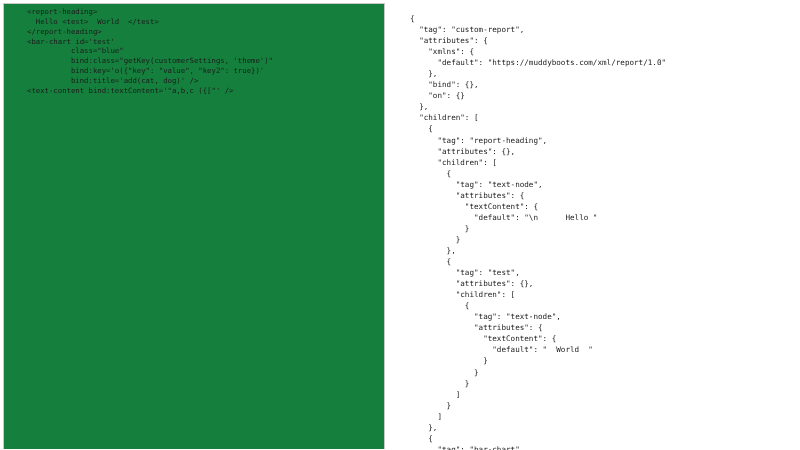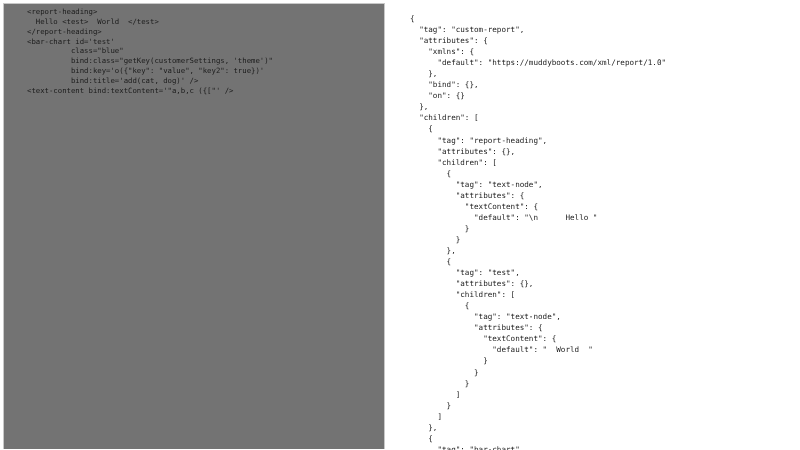--- a/index.html
+++ b/index.html
@@ -24,21 +24,21 @@
   
   #source-panel {
     position: absolute;
     left: 3px;
     top: 3px;
     width: 382px;
     height: 446px;
     box-sizing: border-box;
     border: 1px solid #c8c8c8;
     border-bottom: none;
-    background: #737373;
+    background: #15803d;
     overflow: hidden;
   }
 
   #source-code {
     margin: 0;
     padding: 3px 0 0 23px;
     font-family: "DejaVu Sans Mono", monospace;
     font-size: 7.3px;
     line-height: 9.85px;
     color: #1b1b1b;

